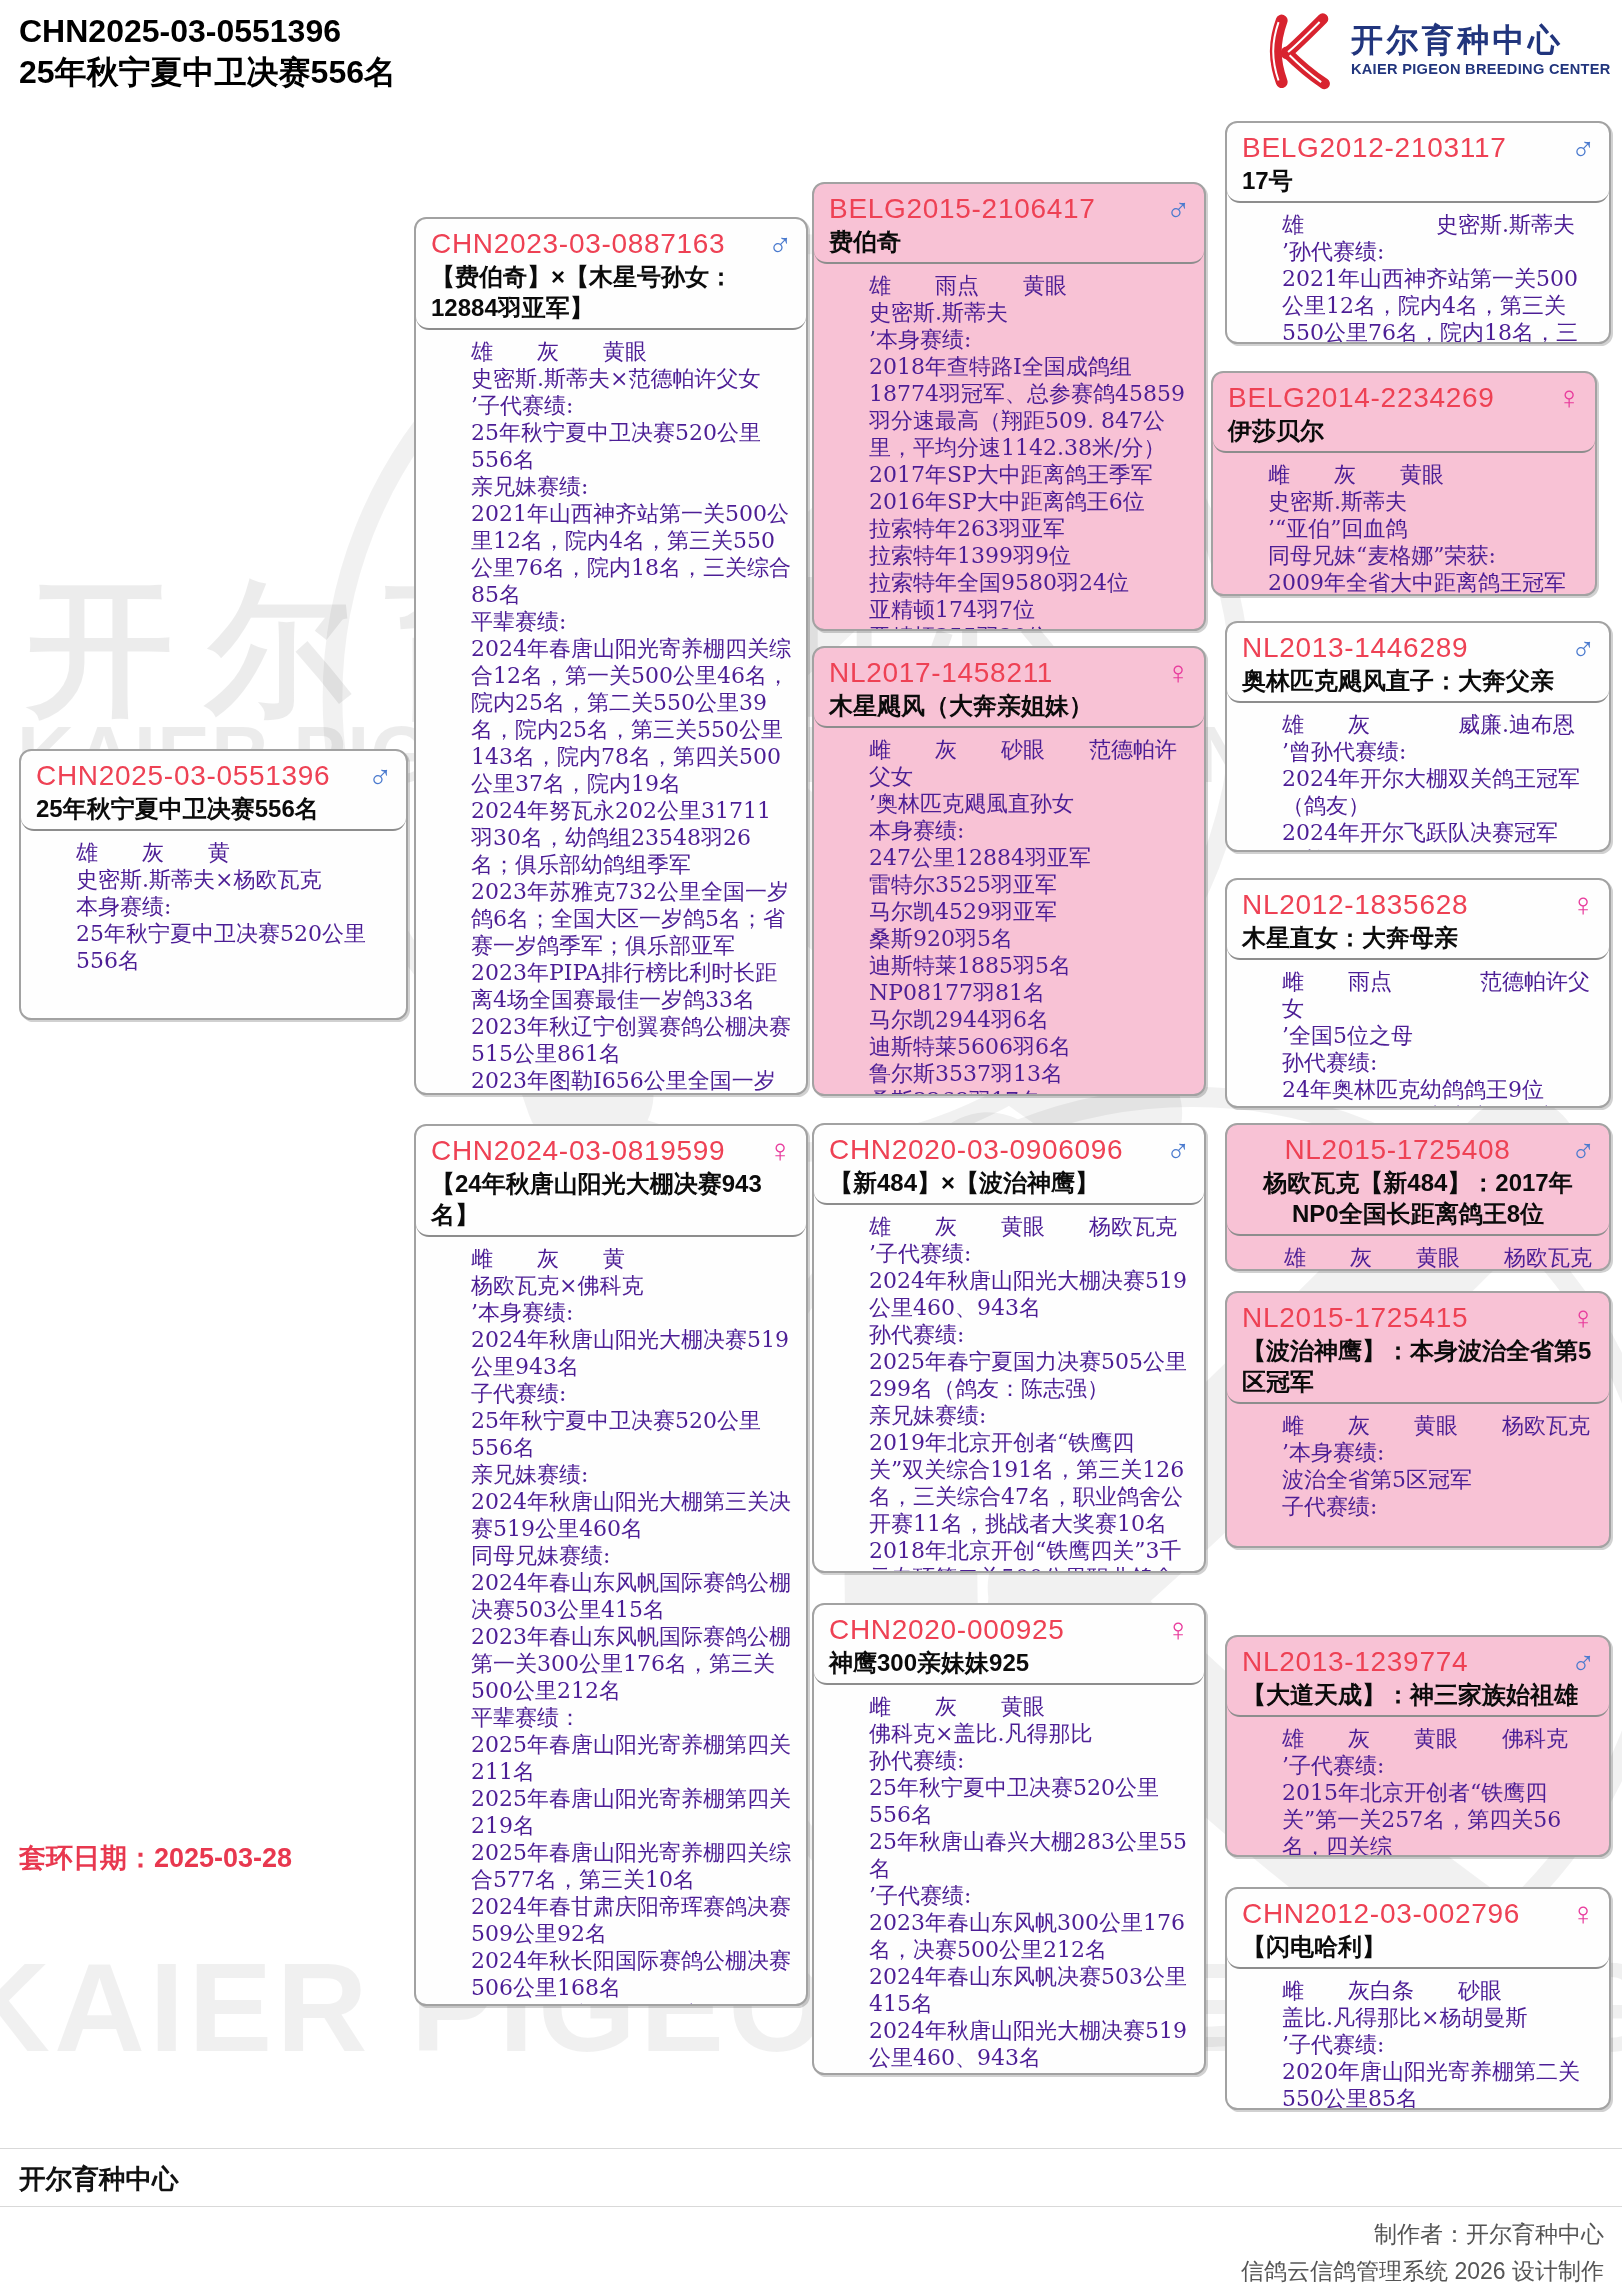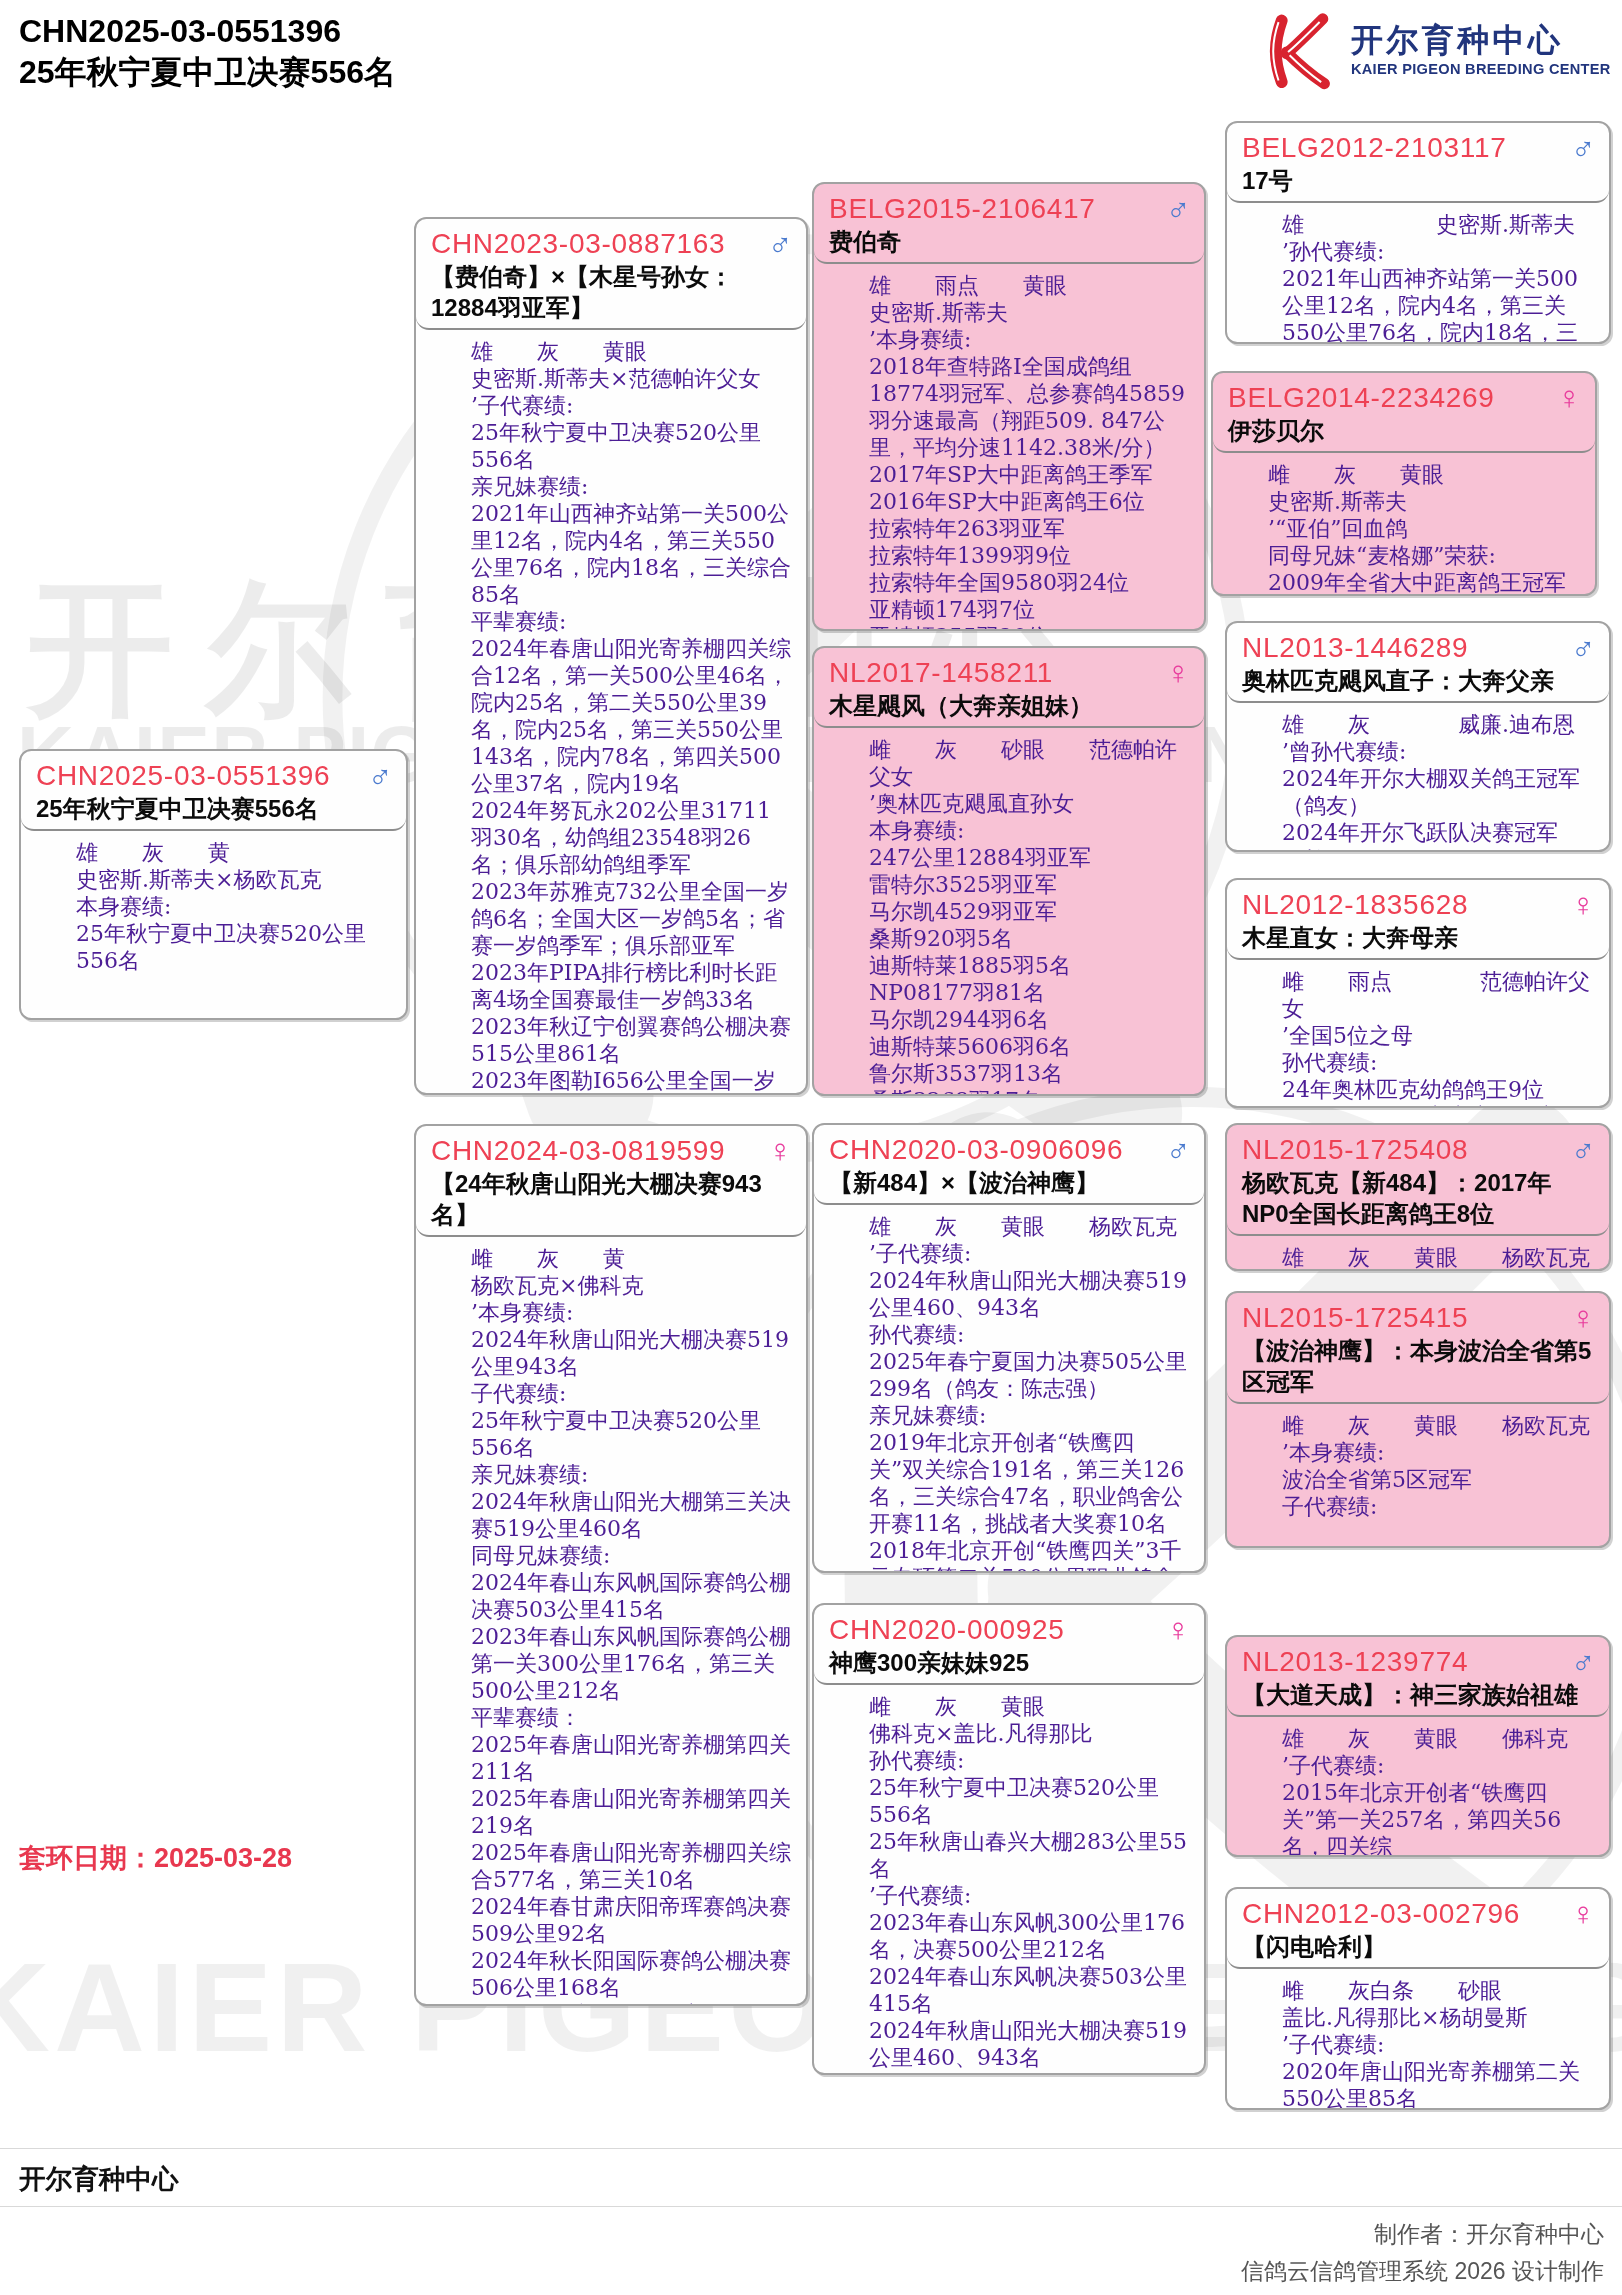--- a/index.html
+++ b/index.html
@@ -257,21 +257,21 @@
     <div class="sex" data-sex="female">♀</div>
     <div class="subtitle">木星直女：大奔母亲</div>
   </div>
   <div class="box-body">雌　　雨点　　　　范德帕许父女
 ’全国5位之母
 孙代赛绩:
 24年奥林匹克幼鸽鸽王9位
 2024年春江苏宝宏赛鸽决赛501公</div>
 </div>
 
-<div class="box" style="left:1225px;top:1123px;width:382px;height:144px;" data-variant="pink">
+<div class="box" style="left:1225px;top:1123px;width:382px;height:144px;text-align:center;" data-variant="pink">
   <div class="box-head">
     <div class="ring">NL2015-1725408</div>
     <div class="sex" data-sex="male">♂</div>
     <div class="subtitle">杨欧瓦克【新484】：2017年NP0全国长距离鸽王8位</div>
   </div>
   <div class="box-body">雄　　灰　　黄眼　　杨欧瓦克
 ’本身赛绩:
 2017年NPO五区当日归长距离鸽王8位</div>
 </div>
 

